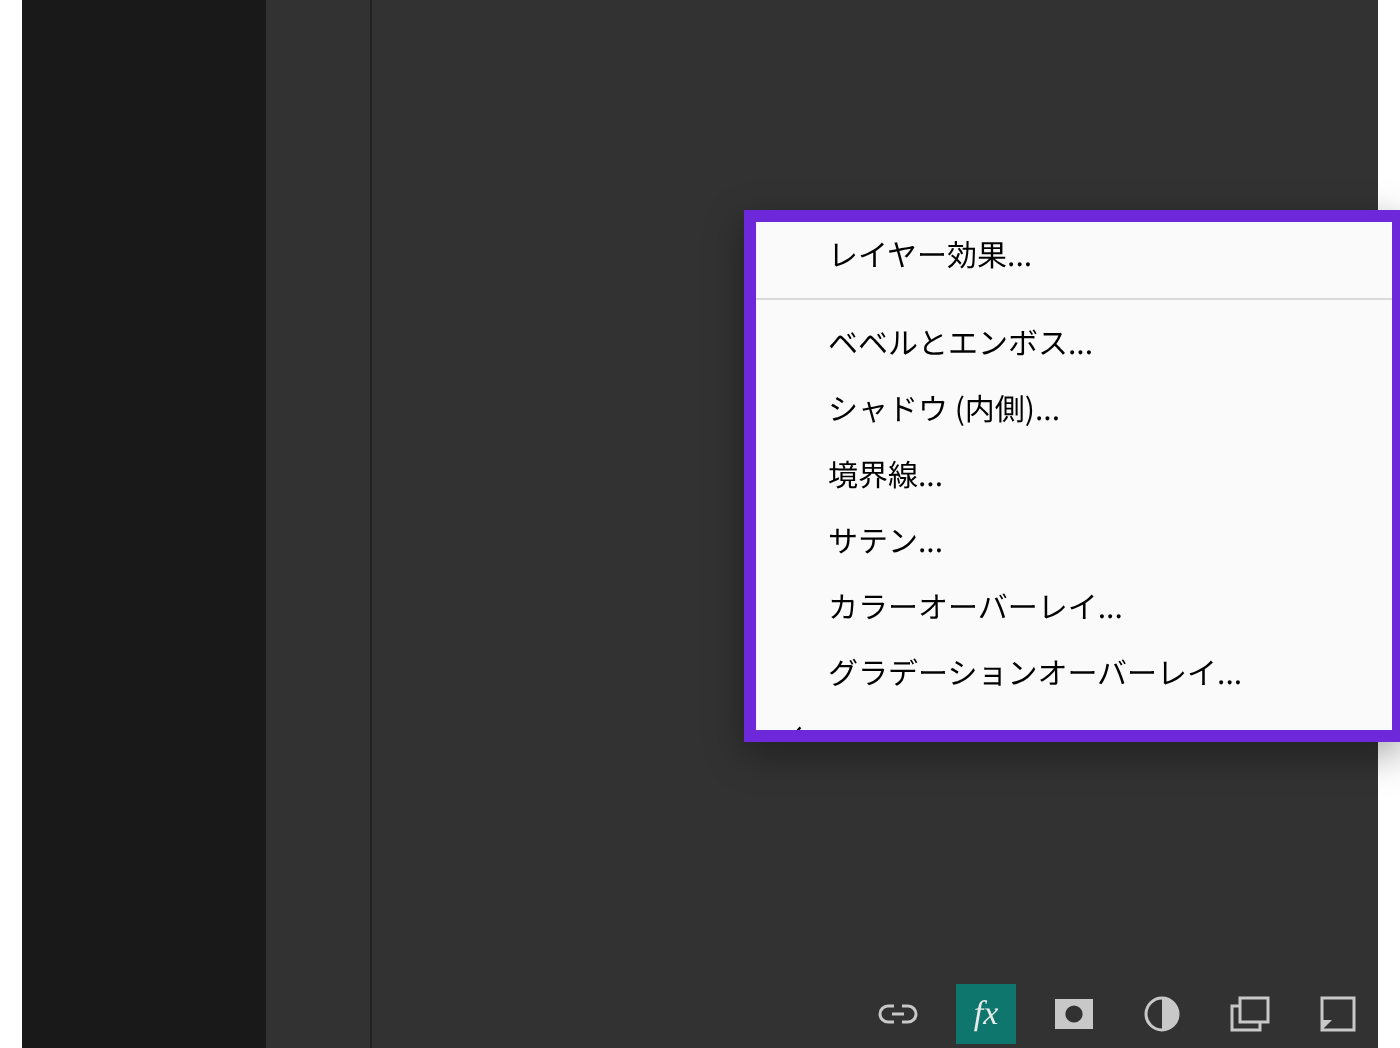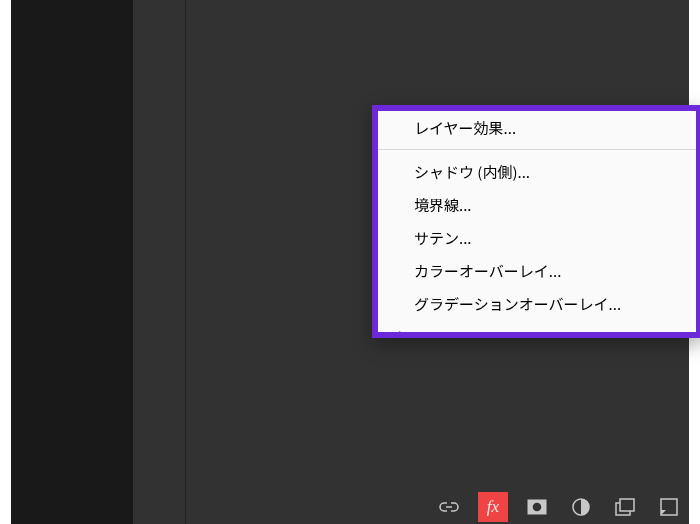--- a/index.html
+++ b/index.html
@@ -76,40 +76,43 @@
   .tool-btn {
     width: 30px;
     height: 30px;
     display: flex;
     align-items: center;
     justify-content: center;
     cursor: pointer;
     color: #c8c8c8;
   }
   .tool-btn.active {
-    background: #ef4444;
+    background: #0f766e;
     color: #eaeaea;
   }
   .tool-btn svg {
     display: block;
   }
 </style>
 </head>
 <body>
 
 <div class="stage">
   <div class="canvas-strip"></div>
   <div class="panel-divider"></div>
 
   <div class="context-menu">
     <div class="menu-item">
       <span>レイヤー効果...</span>
     </div>
     <div class="menu-sep"></div>
 
+    <div class="menu-item">
+      <span>ベベルとエンボス...</span>
+    </div>
     <div class="menu-item">
       <span>シャドウ (内側)...</span>
     </div>
     <div class="menu-item">
       <span>境界線...</span>
     </div>
     <div class="menu-item">
       <span>サテン...</span>
     </div>
     <div class="menu-item">

